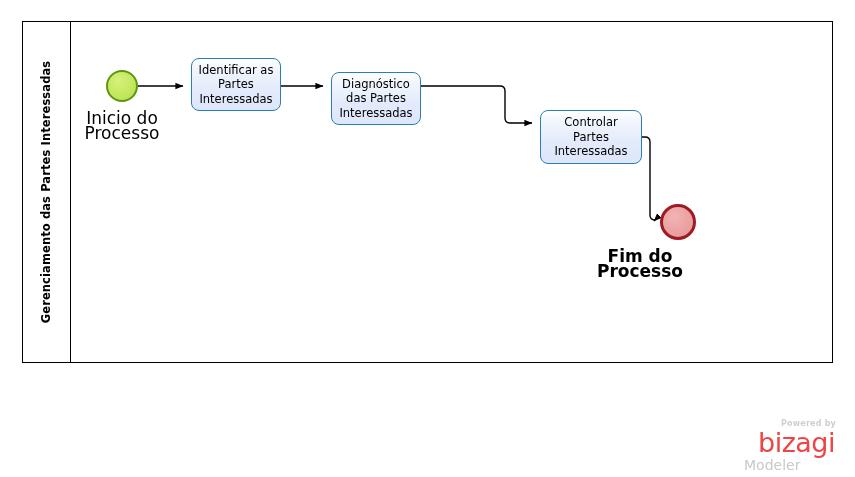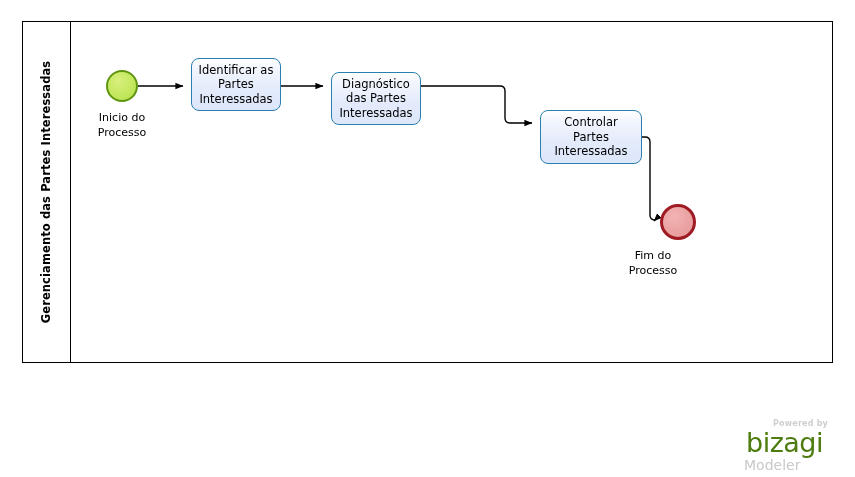--- a/index.html
+++ b/index.html
@@ -88,27 +88,27 @@
   .event-end {
     width: 36px; height: 36px;
     left: 660px; top: 204px;
     background: radial-gradient(circle at 38% 32%, #f3b3b3 0%, #eaa2a2 55%, #e59797 100%);
     border: 3.2px solid #9e1b23;
   }
 
   .event-label {
     position: absolute;
     text-align: center;
-    font-size: 11px;
+    font-size: 17px;
     color: #000000;
     line-height: 14.5px;
     white-space: pre-line;
   }
   .lbl-start { left: 78px; top: 111px; width: 88px; }
-  .lbl-end   { left: 609px; top: 249px; width: 88px; }
+  .lbl-end   { left: 596px; top: 249px; width: 88px; font-weight: bold; }
 
   
   .task {
     position: absolute;
     box-sizing: border-box;
     border: 1.7px solid #2b7fb0;
     border-radius: 8px;
     background: linear-gradient(to bottom, #ffffff 0%, #f2f6fd 18%, #e2eafb 62%, #dde7fa 100%);
     display: flex;
     align-items: center;
@@ -127,34 +127,34 @@
   
   .logo {
     position: absolute;
     left: 742px;
     top: 419px;
     width: 100px;
     height: 52px;
   }
   .logo-powered {
     position: absolute;
-    right: 14px;
+    right: 6px;
     top: 0px;
     font-size: 8px;
     color: #cfcfcf;
     font-weight: bold;
     letter-spacing: 0.2px;
   }
   .logo-word {
     position: absolute;
-    left: 4px;
+    left: 16px;
     top: 9px;
     font-size: 27px;
     line-height: 30px;
-    color: #4d7c0f;
+    color: #ef4444;
     font-family: "DejaVu Sans", "Liberation Sans", sans-serif;
     letter-spacing: -0.5px;
   }
   .logo-modeler {
     position: absolute;
     left: 2px;
     top: 38px;
     font-size: 14px;
     color: #c9c9c9;
   }

